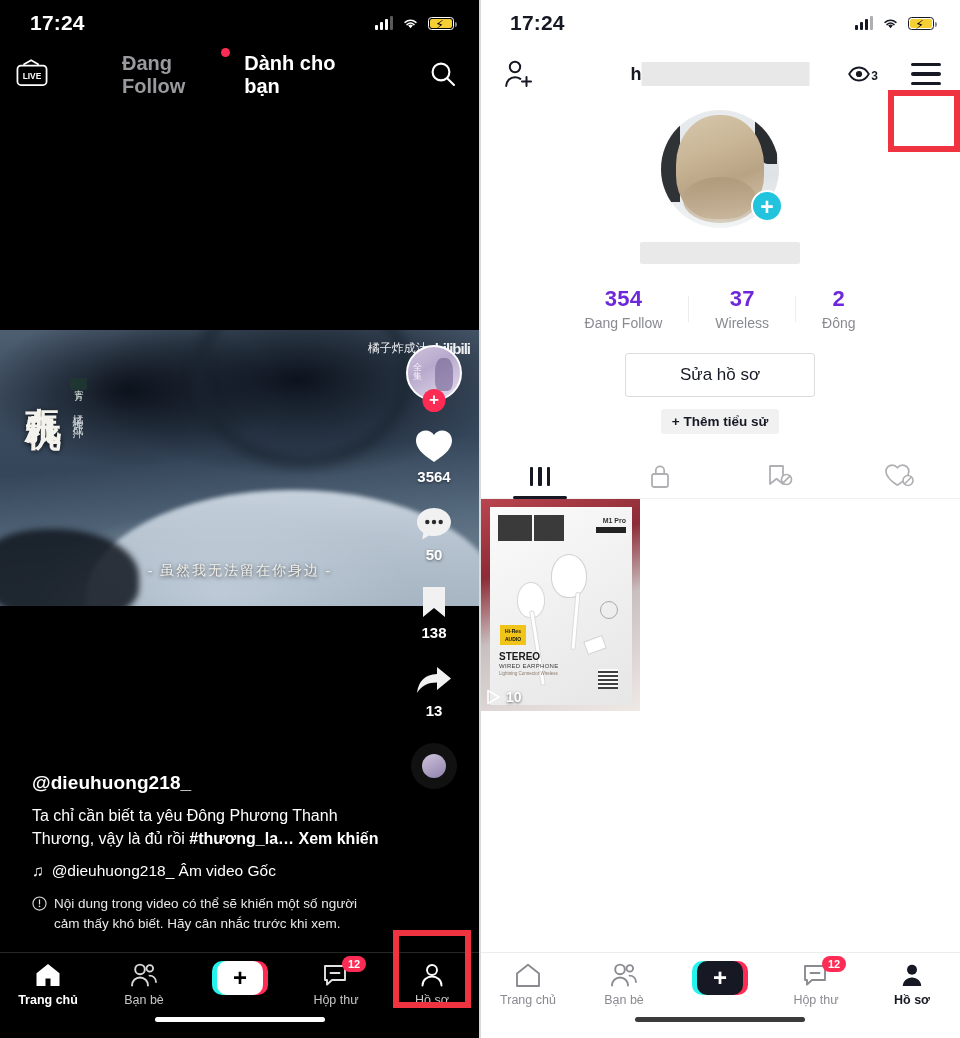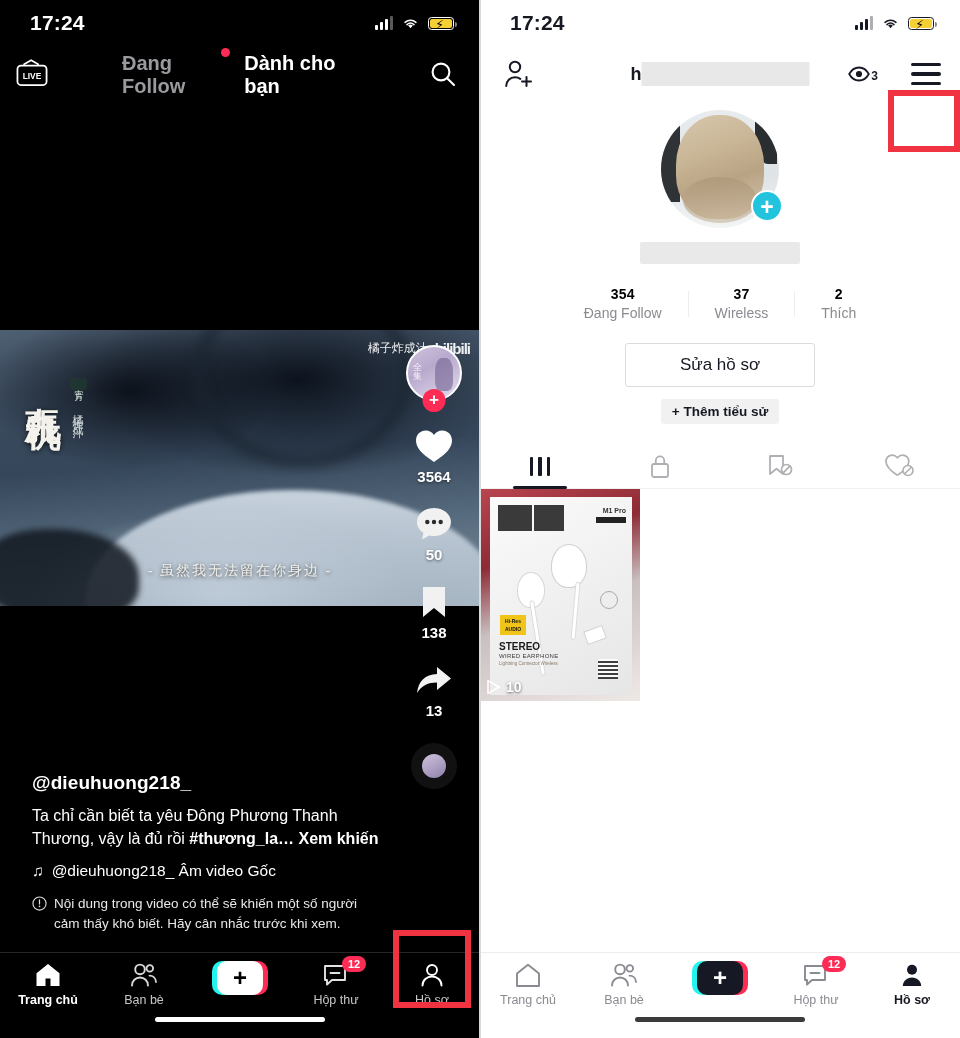--- a/index.html
+++ b/index.html
@@ -177,21 +177,21 @@
   .av-sideL{ position:absolute; left:0; top:6%; width:16%; height:72%; background:#2f3336; }
   .av-sideR{ position:absolute; right:2%; top:2%; width:18%; height:44%; background:#2b2e31;
     border-radius:0 0 0 60%; }
   .av-plus{ position:absolute; right:-4px; bottom:6px; width:32px; height:32px;
     border-radius:50%; background:#22c3dc; color:#fff; font-size:23px; line-height:30px;
     text-align:center; font-weight:bold; border:2px solid #fff; }
   .name-redact{ width:160px; height:22px; background:#e9e9e9; margin:14px auto 0; border-radius:2px; }
 
   .stats{ display:flex; justify-content:center; align-items:center; margin-top:22px; }
   .stat{ display:flex; flex-direction:column; align-items:center; padding:0 26px; }
-  .stat-val{ font-size:14px; font-weight:bold; color:#000000; letter-spacing:.2px; }
+  .stat-val{ font-size:22px; font-weight:bold; color:#6d28d9; letter-spacing:.2px; }
   .stat-lbl{ font-size:14px; color:#8a8b91; margin-top:3px; }
   .stat-sep{ width:1px; height:26px; background:#ededed; }
 
   .edit-btn{ width:190px; height:44px; margin:22px auto 0; border:1px solid #dcdcdd;
     border-radius:3px; display:flex; align-items:center; justify-content:center;
     font-size:17px; color:#161823; background:#fff; }
   .bio-btn{ margin:12px auto 0; padding:5px 11px; background:#f1f1f2; border-radius:3px;
     font-size:13.5px; color:#161823; width:fit-content; font-weight:bold; }
 
   .ptabs{ display:flex; margin-top:20px; border-bottom:1px solid #f0f0f0; position:relative; }
@@ -510,21 +510,21 @@
           <div class="stat-lbl">Đang Follow</div>
         </div>
         <div class="stat-sep"></div>
         <div class="stat">
           <div class="stat-val">37</div>
           <div class="stat-lbl">Wireless</div>
         </div>
         <div class="stat-sep"></div>
         <div class="stat">
           <div class="stat-val">2</div>
-          <div class="stat-lbl">Thích</div>
+          <div class="stat-lbl">Đông</div>
         </div>
       </div>
 
       <div class="edit-btn">Sửa hồ sơ</div>
       <div class="bio-btn">+ Thêm tiểu sử</div>
     </div>
 
     <div class="ptabs">
       <div class="ptab">
         <div class="grid-ico">

